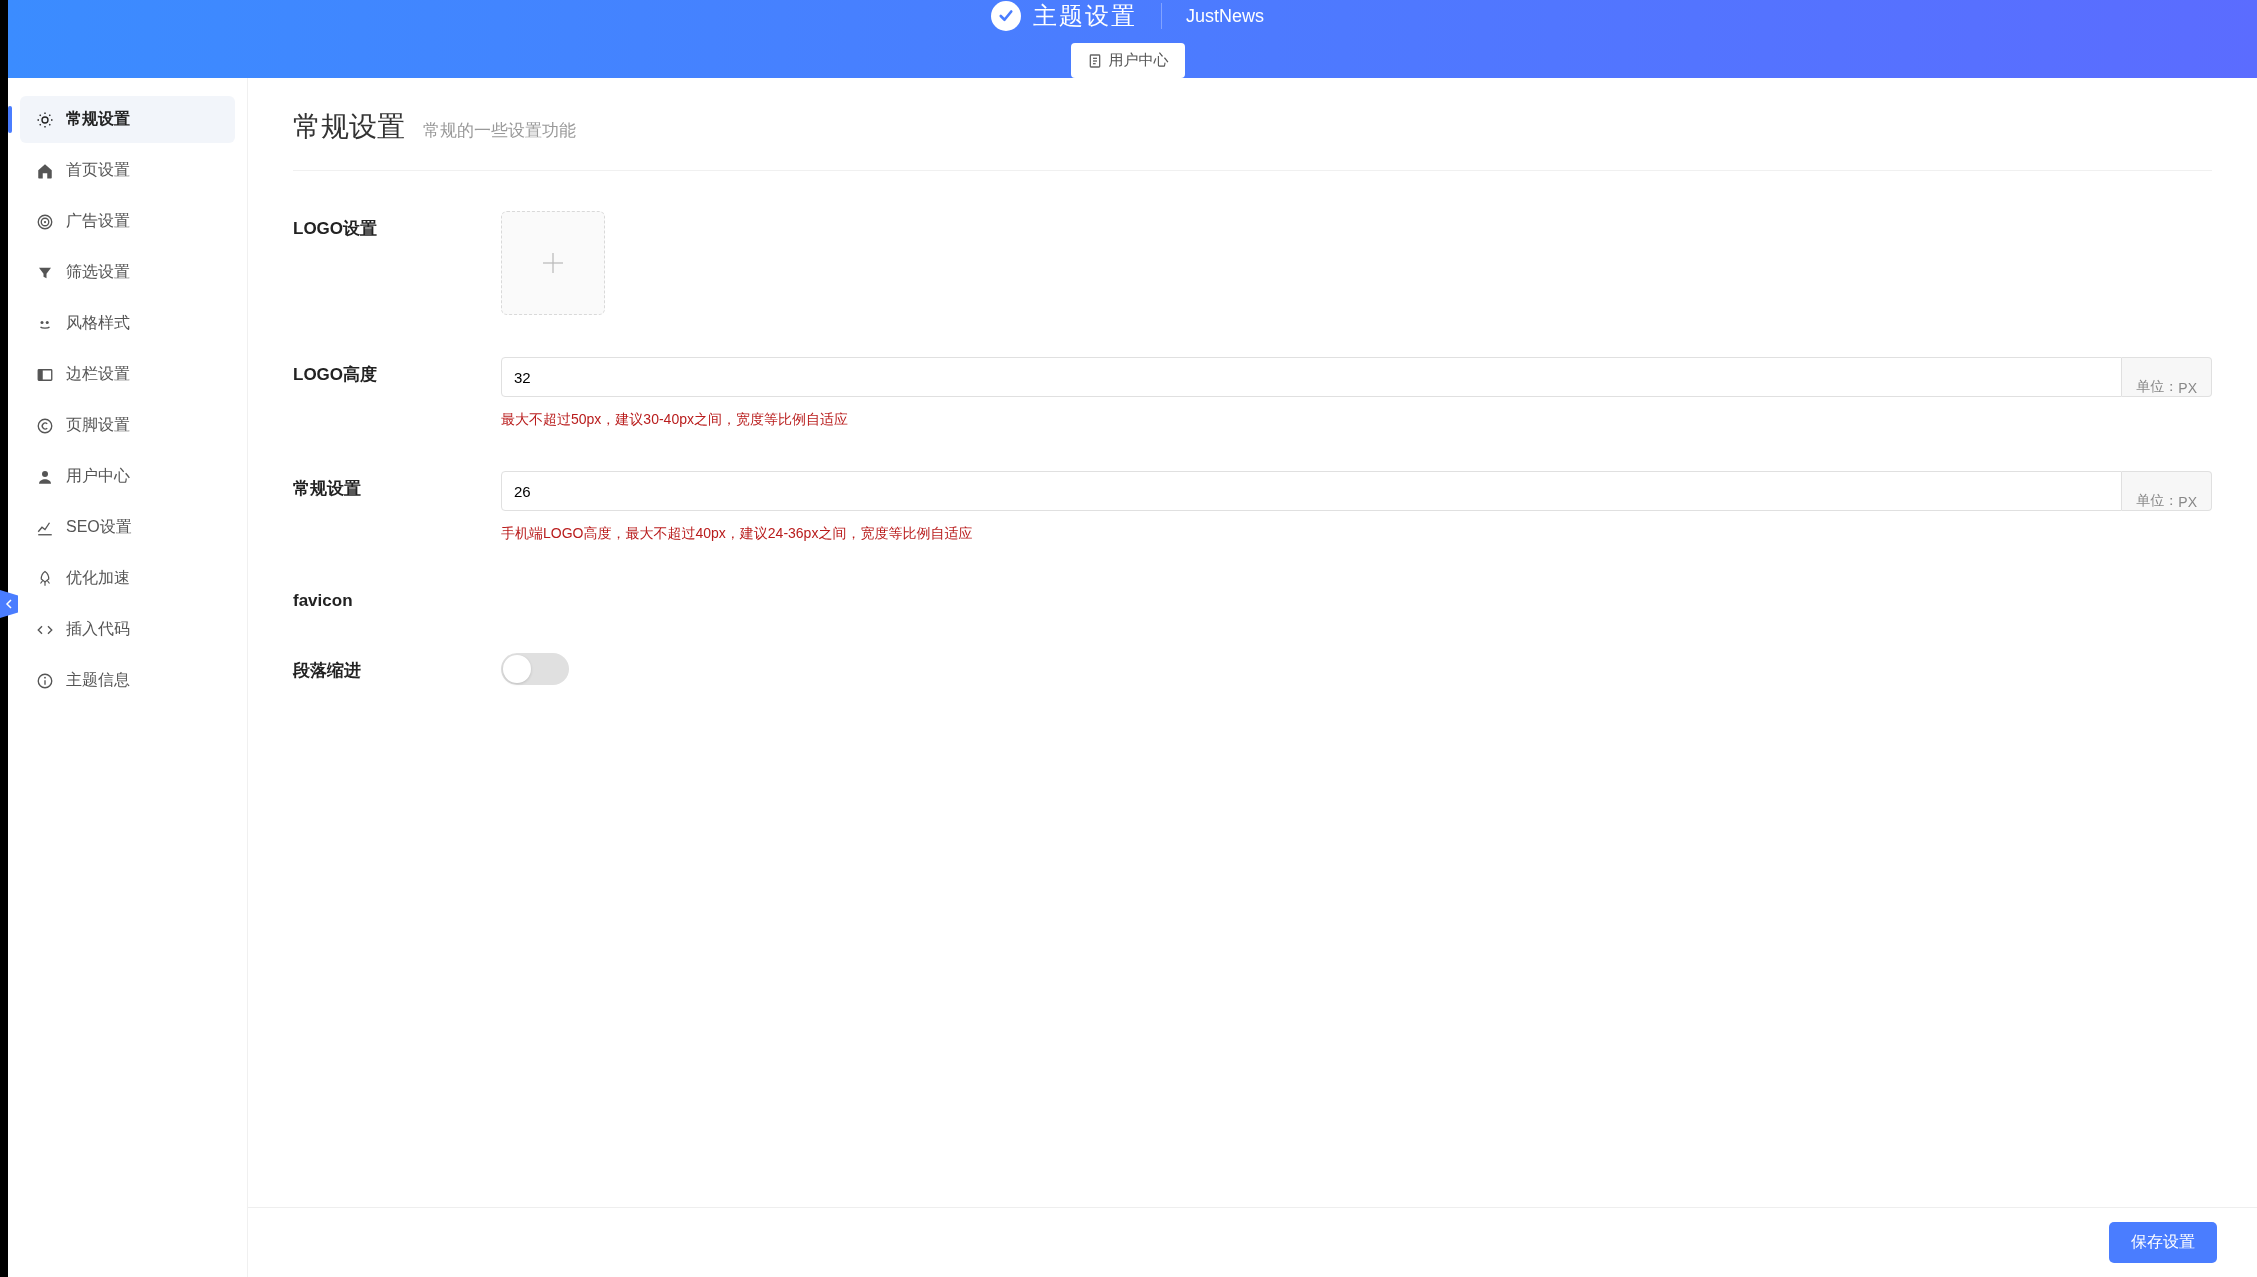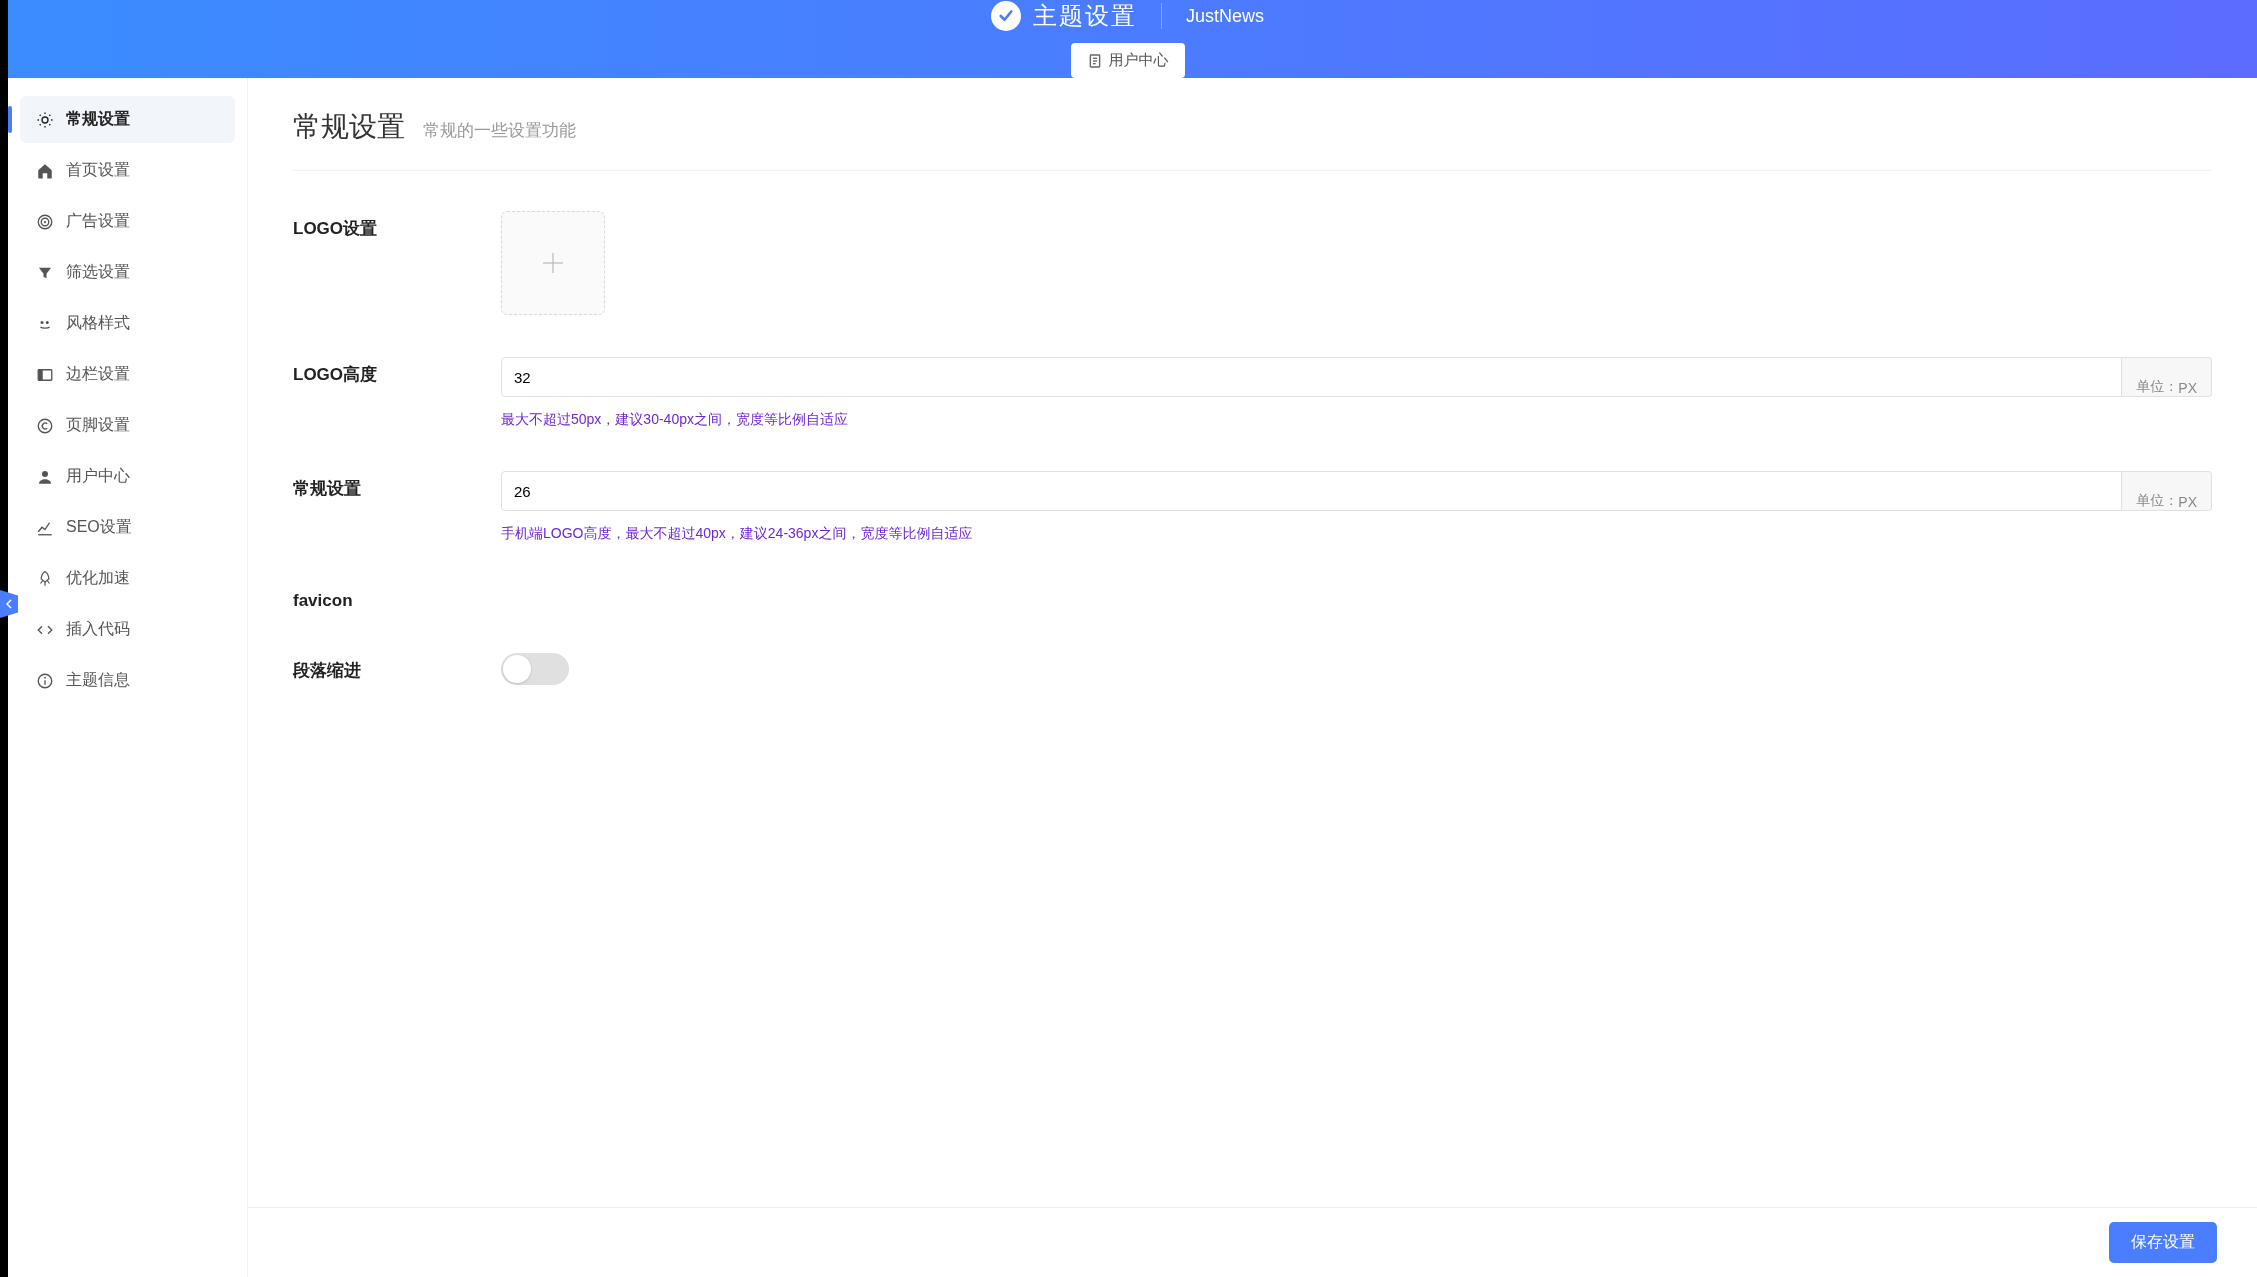--- a/index.html
+++ b/index.html
@@ -64,21 +64,21 @@
 .page-sub { font-size: 17px; color: #999; }
 .form-row { display: flex; margin-bottom: 42px; gap: 16px; }
 .form-label { width: 192px; font-size: 17px; font-weight: 600; color: #222; padding-top: 6px; flex-shrink: 0; }
 .form-control { flex: 1; }
 .upload-box {
   width: 104px; height: 104px; border: 1px dashed #d9d9d9;
   border-radius: 6px; display: flex; align-items: center; justify-content: center;
   cursor: pointer; background: #fafafa;
 }
 .upload-box svg { width: 30px; height: 30px; stroke: #bbb; }
-.help-text { font-size: 14px; color: #6d28d9; margin-top: 14px; }
+.help-text { font-size: 14px; color: #b91c1c; margin-top: 14px; }
 .input-group { display: flex; }
 .text-input {
   flex: 1; height: 40px; border: 1px solid #e0e0e0;
   border-radius: 4px 0 0 4px; padding: 0 12px; font-size: 15px;
   outline: none;
 }
 .input-addon {
   background: #f7f7f7; border: 1px solid #e0e0e0; border-left: none;
   border-radius: 0 4px 4px 0; padding: 0 14px; display: flex;
   align-items: flex-end; font-size: 14px; color: #888;

